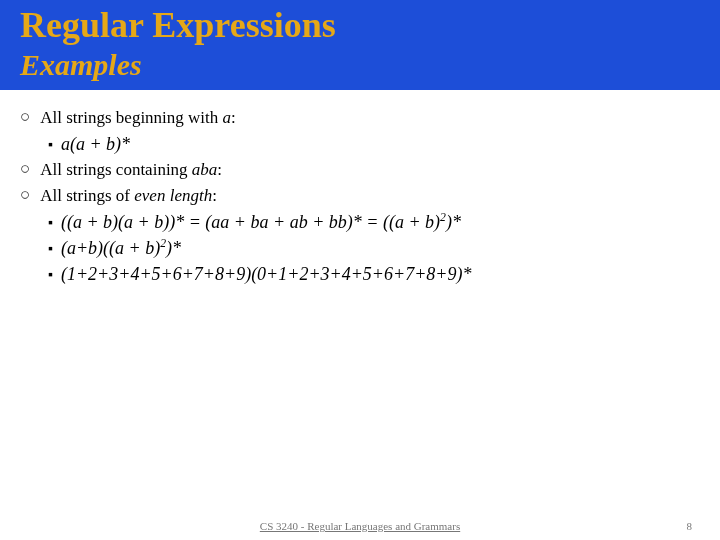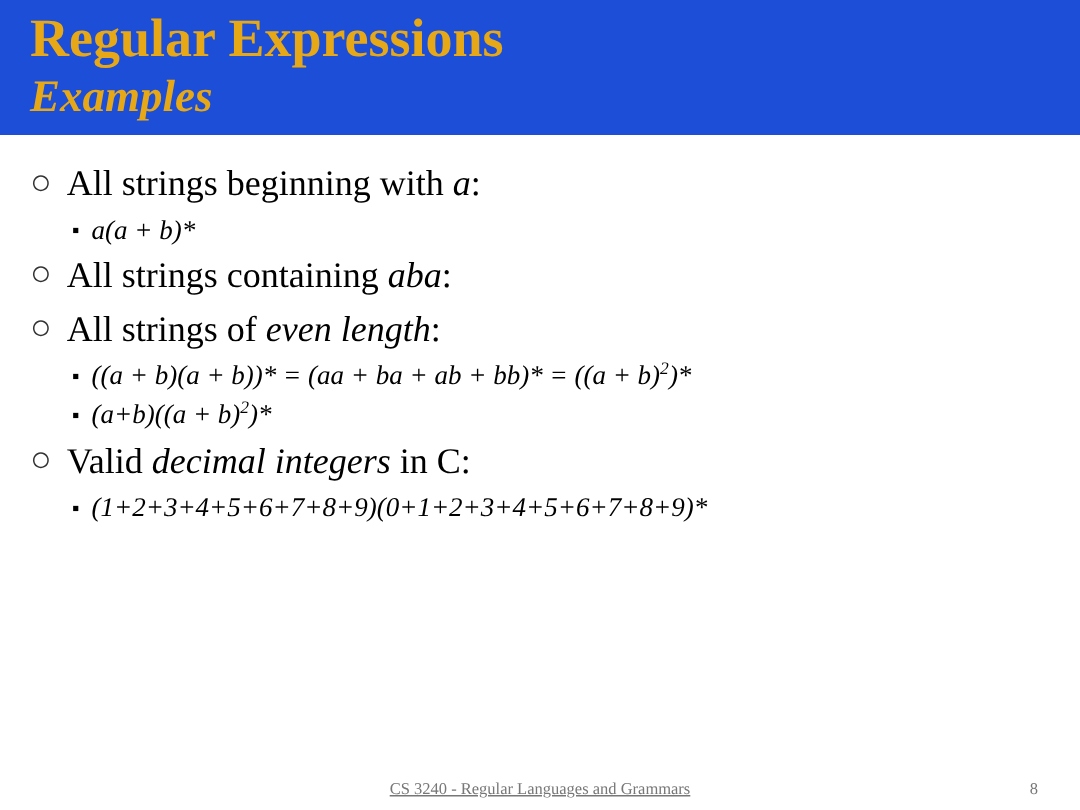--- a/index.html
+++ b/index.html
@@ -31,21 +31,21 @@
     font-style: italic;
     font-weight: 700;
     margin: 2px 0 0 0;
   }
   .content {
     padding: 14px 20px 0 20px;
     box-sizing: border-box;
     color: #000;
   }
   .item-l1 {
-    font-size: 24px;
+    font-size: 17px;
     line-height: 1.35;
     margin: 2px 0 0 0;
   }
   .item-l1 .bullet1 {
     display: inline-block;
     color: #333;
     margin-right: 10px;
     font-family: Arial, sans-serif;
     vertical-align: 1px;
   }
@@ -115,23 +115,20 @@
     <span class="bullet1">○</span><span>All strings of </span><span class="em">even length</span><span>:</span>
   </div>
   <div class="item-l2">
     <span class="bullet2">▪</span><span>((a + b)(a + b))* = (aa + ba + ab + bb)* = ((a + b)<sup>2</sup>)*</span>
   </div>
 
   <div class="item-l2">
     <span class="bullet2">▪</span><span>(a+b)((a + b)<sup>2</sup>)*</span>
   </div>
 
-  <div class="item-l1">
-    <span class="bullet1">○</span><span>Valid </span><span class="em">decimal integers</span><span> in C:</span>
-  </div>
   <div class="item-l2">
     <span class="bullet2">▪</span><span>(1+2+3+4+5+6+7+8+9)(0+1+2+3+4+5+6+7+8+9)*</span>
   </div>
 
 </div>
 
 <div class="footer">
   <span class="footer-center">CS 3240 - Regular Languages and Grammars</span>
   <span class="footer-right">8</span>
 </div>

